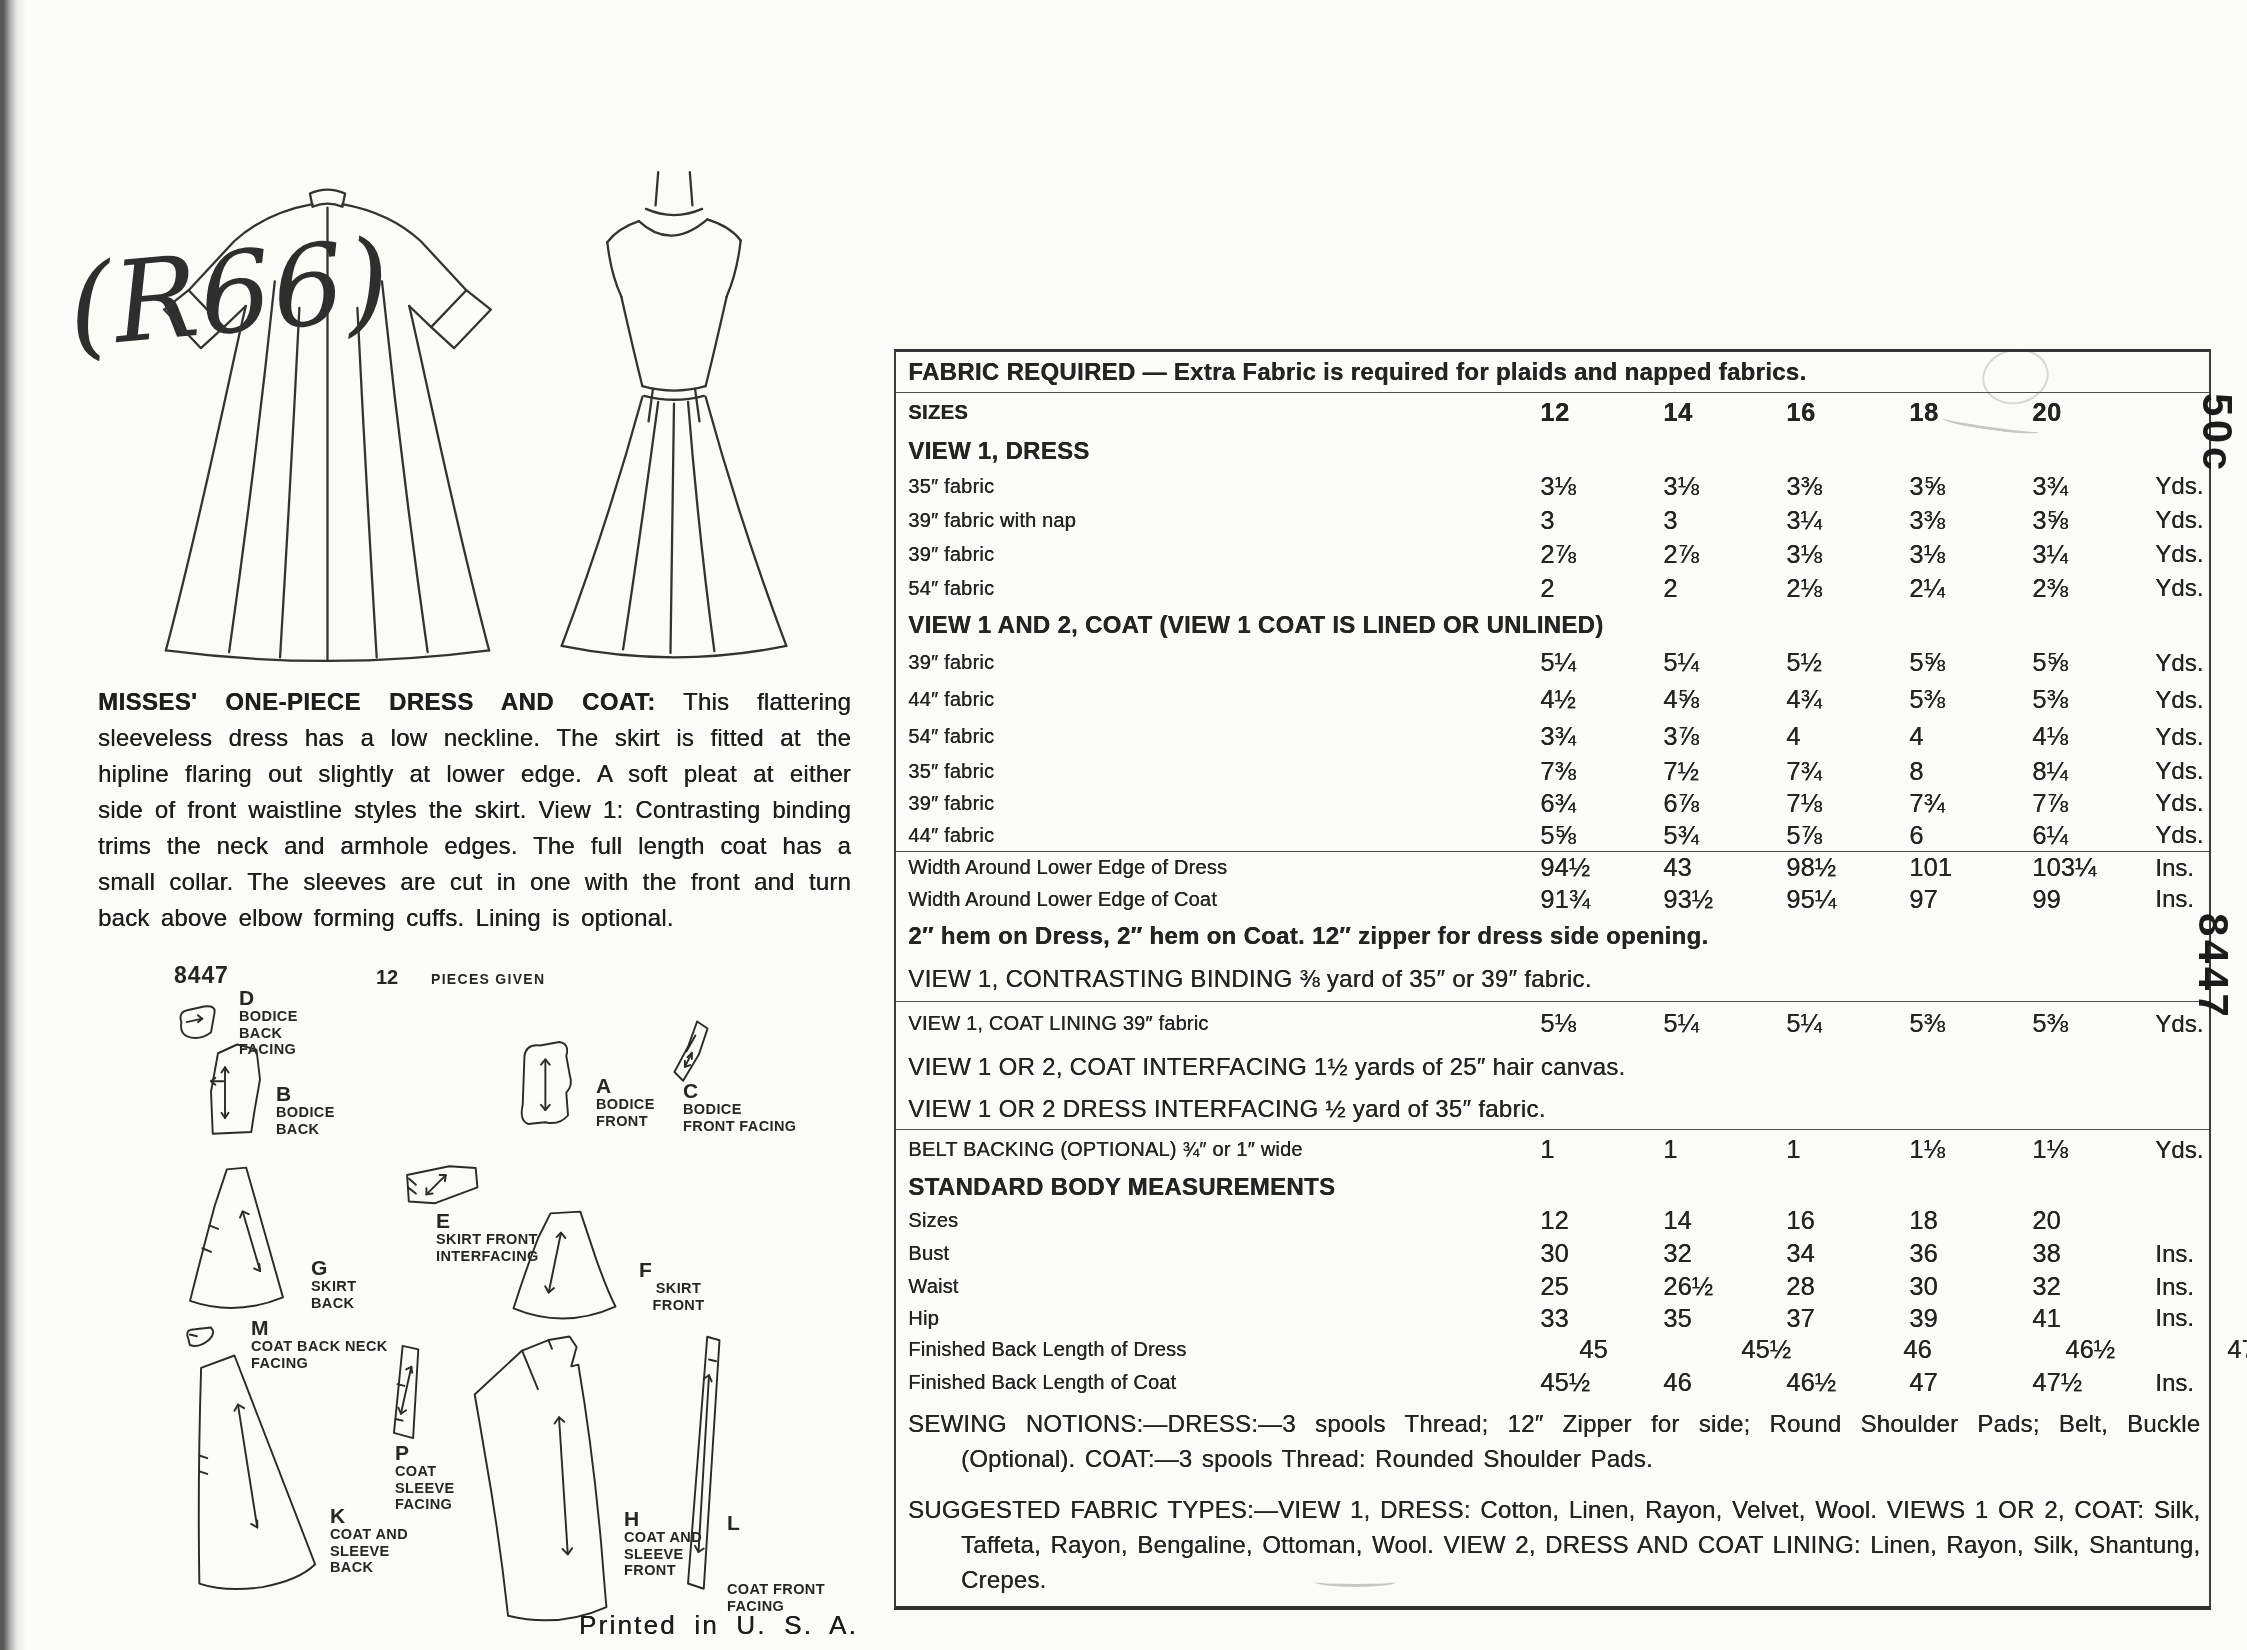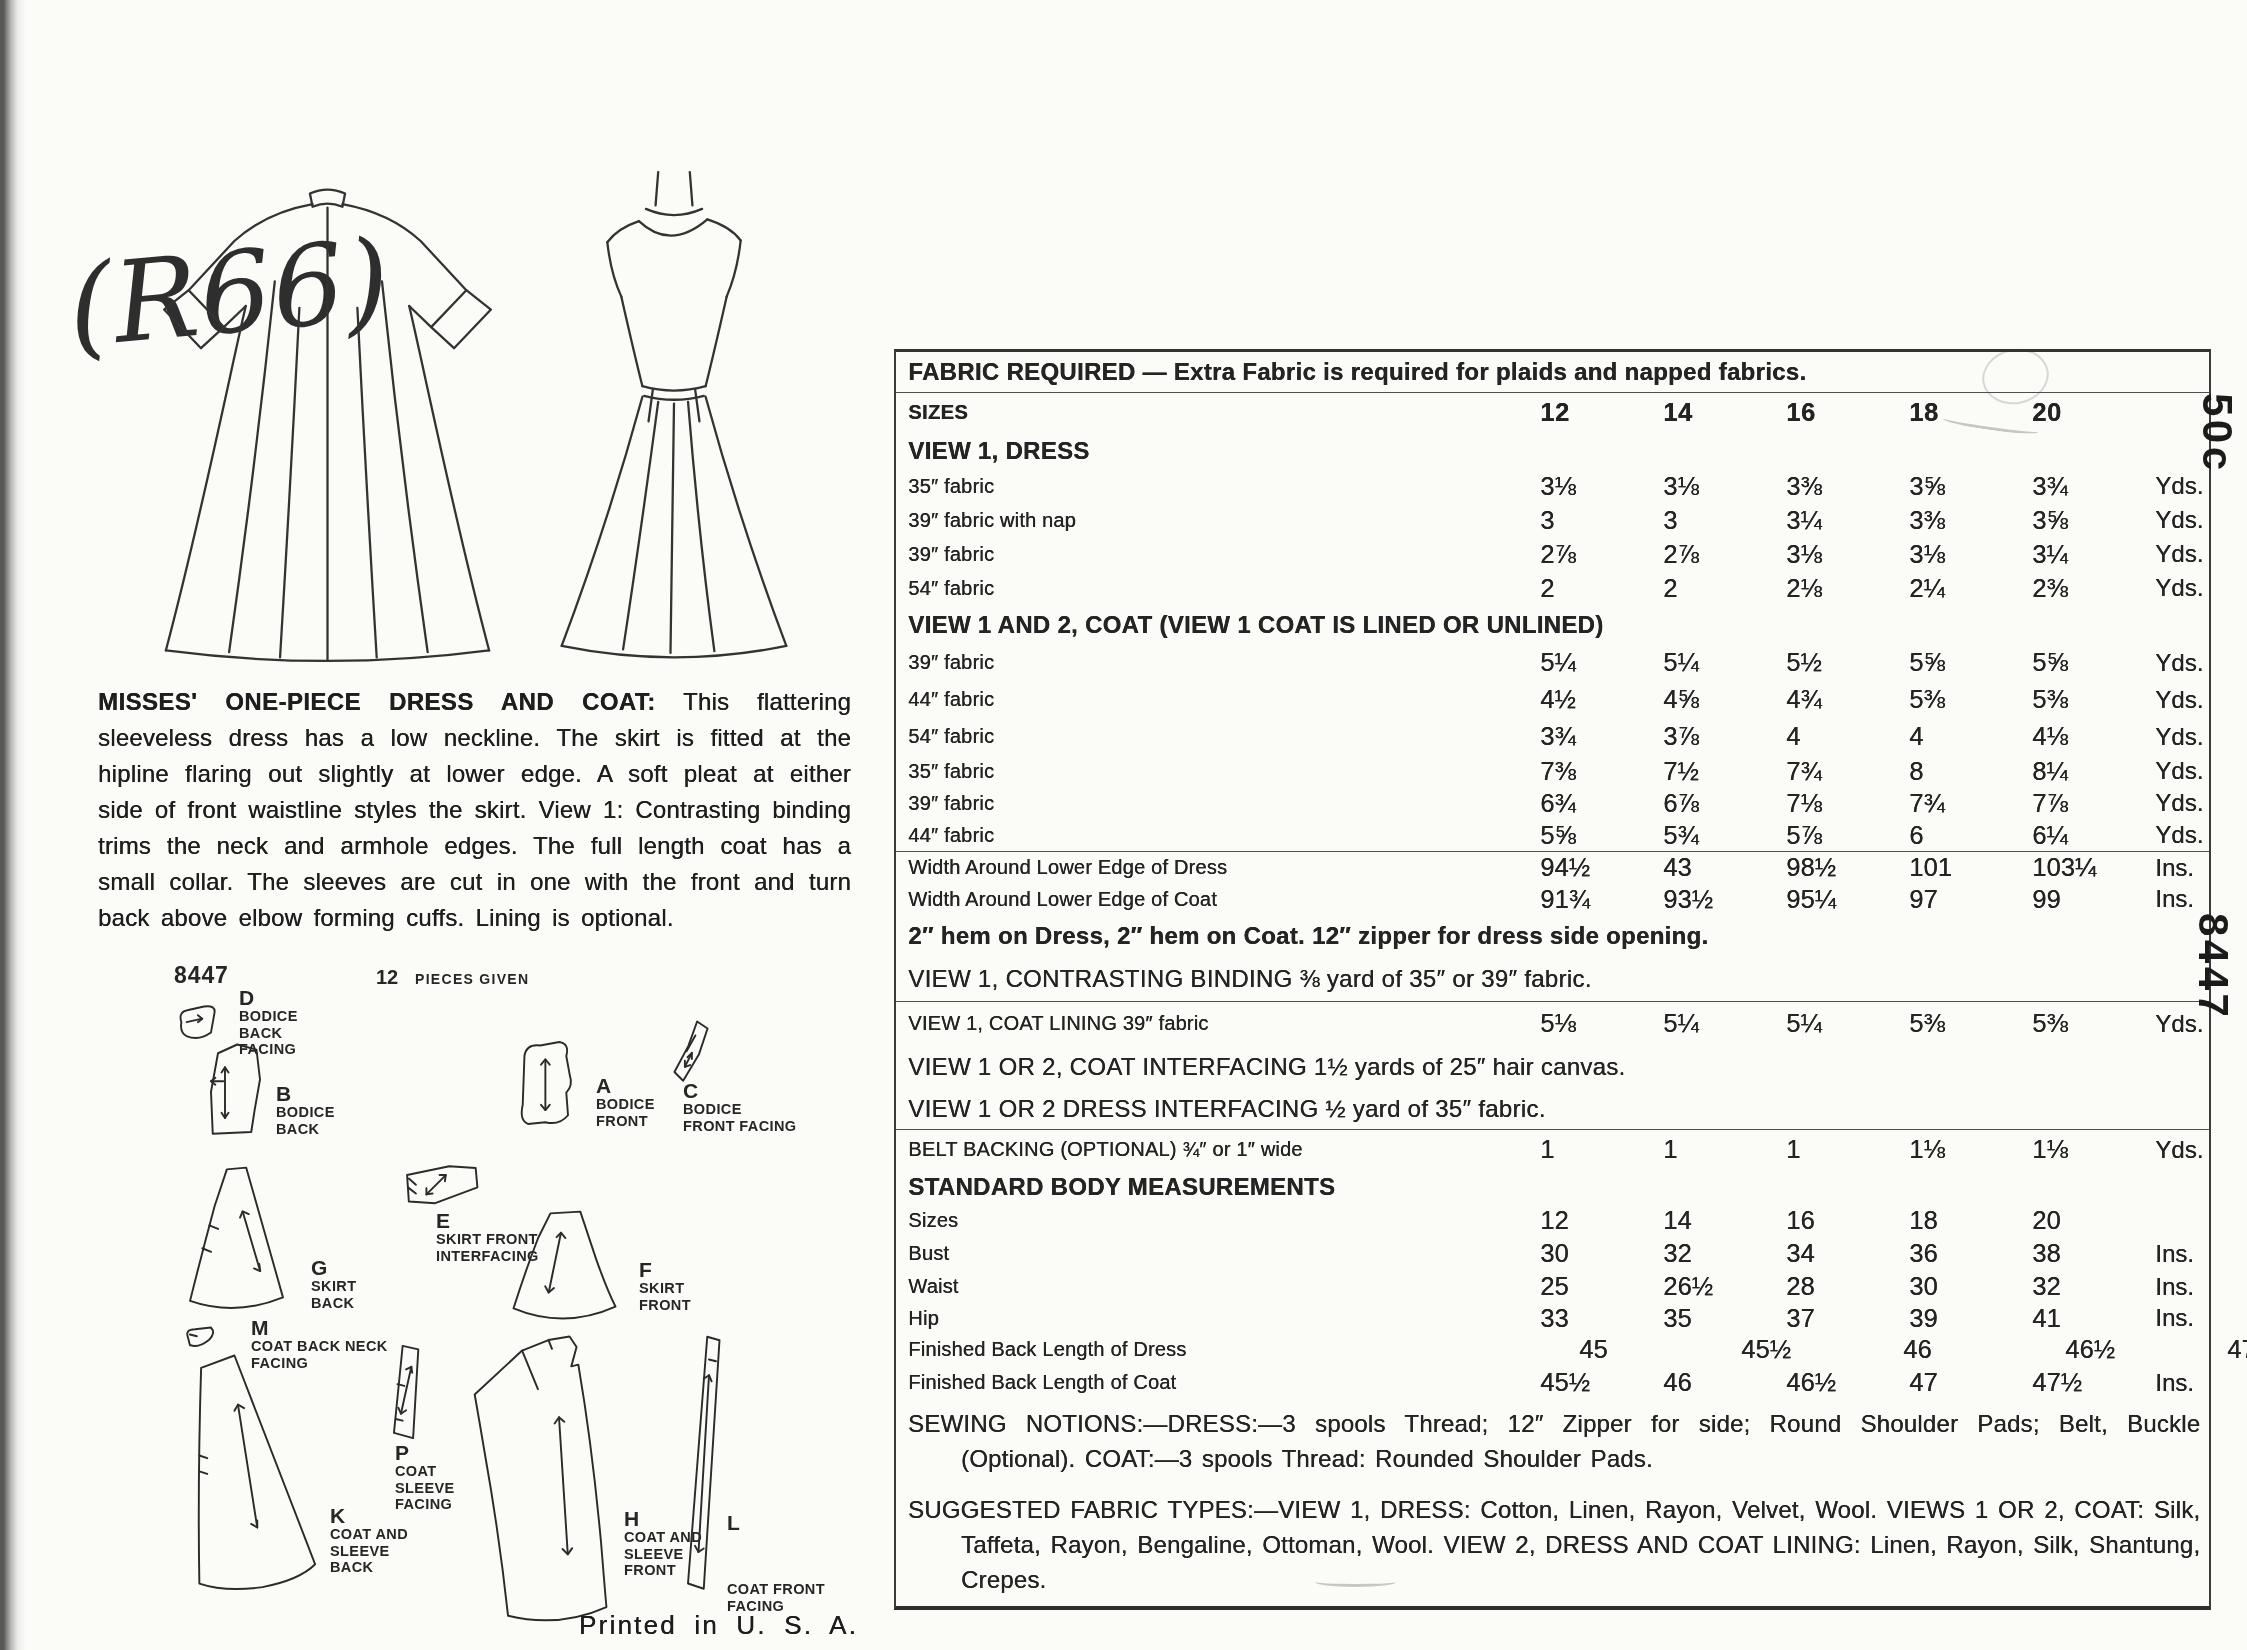--- a/index.html
+++ b/index.html
@@ -115,21 +115,21 @@
   <path d="M206,270 Q218,420 236,554"></path>
   <path d="M166,255 L161,292"></path>
     <path d="M214,255 L219,292"></path>
 </svg>
 
 <p class="abs" id="description"><span class="lead">MISSES' ONE-PIECE DRESS AND COAT:</span> <span>This flattering sleeveless dress has a low neckline. The skirt is fitted at the hipline flaring out slightly at lower edge. A soft pleat at either side of front waistline styles the skirt. View 1: Contrasting binding trims the neck and armhole edges. The full length coat has a small collar. The sleeves are cut in one with the front and turn back above elbow forming cuffs. Lining is optional.</span></p>
 
 <div class="abs" id="pieces">
   <div class="abs pnum" style="left:77px;top:5.3px;">8447</div>
   <div class="abs pcount" style="left:279px;top:8.8px;">12</div>
-  <div class="abs pgiven" style="left:318px;top:14px;">PIECES GIVEN</div>
+  <div class="abs pgiven" style="left:334px;top:14px;">PIECES GIVEN</div>
 
   <svg class="abs piece" style="left:77px;top:46px;" width="53" height="40" viewBox="0 0 60 46">
     <path d="M8,22 Q4,10 16,8 L34,4 Q48,2 46,12 L42,34 Q28,44 14,38 Q6,34 8,22 Z"></path>
       <path d="M14,22 L32,18"></path>
       <path d="M27,14 L32,18 L27,22"></path>
   </svg>
   <div class="abs" style="left:142px;top:30px;">
     <span class="pletter">D</span>
     <span class="pname" style="width:97px;">BODICE BACK FACING</span>
   </div>
@@ -195,21 +195,21 @@
   </div>
 
   <svg class="abs piece" style="left:406px;top:251px;" width="123" height="118" viewBox="0 0 140 134">
     <path d="M54,6 L88,4 L106,58 Q118,92 128,112 Q70,138 12,114 Q26,70 40,34 Z"></path>
     <path d="M66,28 L52,96"></path>
       <path d="M61,33 L66,28 L71,34"></path>
       <path d="M48,89 L52,96 L58,91"></path>
   </svg>
   <div class="abs" style="left:542px;top:302px;">
     <span class="pletter">F</span>
-    <span class="pname" style="width:79px;">SKIRT FRONT</span>
+    <span class="pname" style="width:79px;text-align:center;">SKIRT FRONT</span>
   </div>
 
   <svg class="abs piece" style="left:84px;top:367px;" width="37" height="28" viewBox="0 0 42 32">
     <path d="M8,16 Q4,6 16,6 L34,4 Q40,10 32,18 Q20,28 10,24 Z"></path>
       <path d="M10,12 l8,2"></path>
   </svg>
   <div class="abs" style="left:154px;top:360px;">
     <span class="pletter">M</span>
     <span class="pname" style="width:184px;">COAT BACK NECK FACING</span>
   </div>

